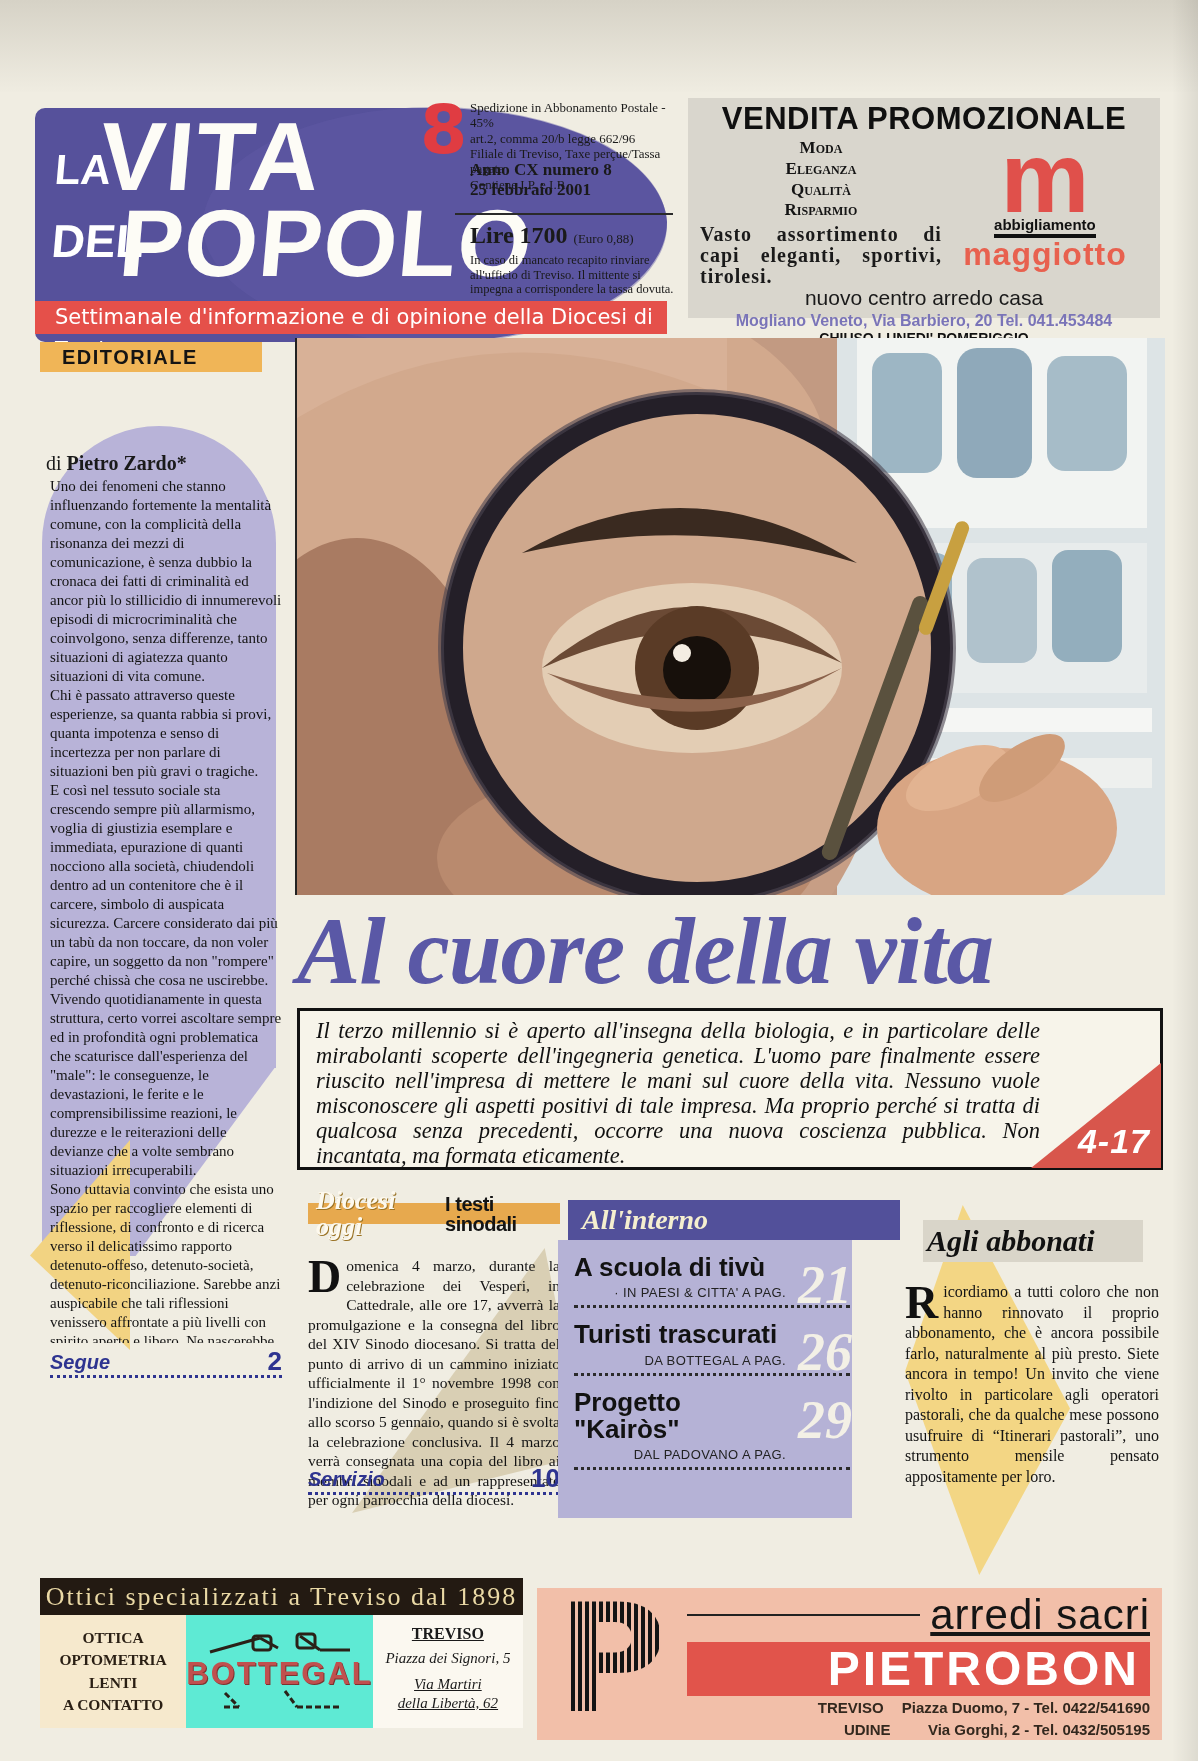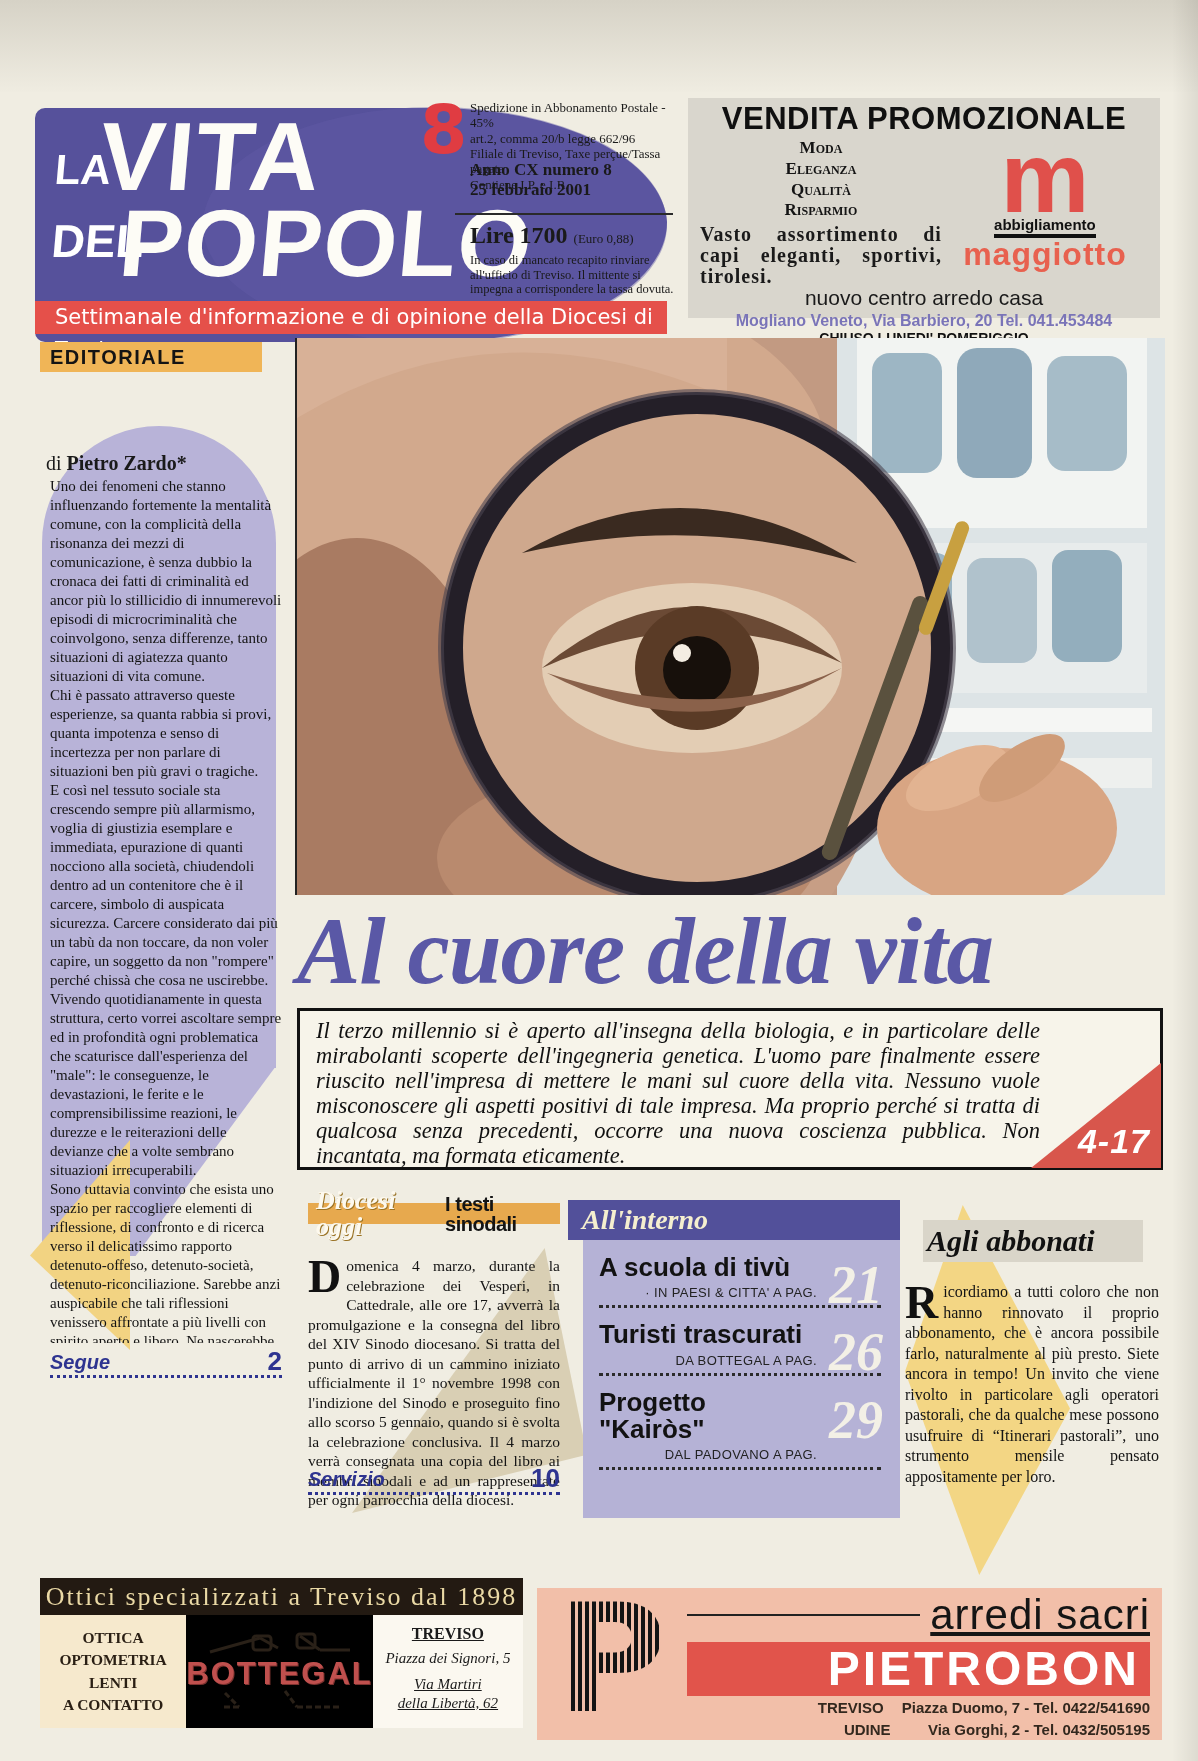--- a/index.html
+++ b/index.html
@@ -42,21 +42,21 @@
   .m-logo{font:800 100px/0.78 "Liberation Sans",sans-serif;color:#e0504b;}
   .abbig{font:700 15px "Liberation Sans",sans-serif;color:#111;border-bottom:4px solid #111;display:inline-block;padding-bottom:1px;}
   .maggiotto{font:800 32px/1 "Liberation Sans",sans-serif;color:#e8614f;letter-spacing:1px;}
   .promo-sizes{font:700 19px/1.15 "Liberation Sans",sans-serif;margin-top:2px;}
   .promo-center{font:21px/1.05 "Liberation Sans",sans-serif;}
   .promo-addr{font:700 16px/1.2 "Liberation Sans",sans-serif;color:#7a74b8;margin-top:2px;}
   .promo-closed{font:700 14px/1.2 "Liberation Sans",sans-serif;color:#111;}
 
   
   .ed-kicker{left:40px;top:342px;width:222px;height:30px;background:#f0b557;
-    font:800 20px/30px "Liberation Sans",sans-serif;letter-spacing:1.5px;padding-left:10px;box-sizing:border-box;color:#141414;}
+    font:800 20px/30px "Liberation Sans",sans-serif;letter-spacing:1.5px;padding-left:22px;box-sizing:border-box;color:#141414;}
   .ed-title{left:40px;top:380px;width:250px;font:800 34px/0.99 "Liberation Sans",sans-serif;color:#111;}
   .ed-byline{left:46px;top:452px;font:20px "Liberation Serif",serif;}
   .ed-byline b{font-weight:700;}
   .lav-arch{left:42px;top:426px;width:234px;height:642px;background:#b8b3d8;border-radius:117px 117px 0 0;}
   .lav-diag{left:42px;top:1066px;width:234px;height:190px;background:#b8b3d8;
     clip-path:polygon(0 0,100% 0,40% 100%,0 100%);}
   .yellow-arrow-left{left:30px;top:1140px;width:100px;height:210px;background:#f2d382;
     clip-path:polygon(100% 0,100% 100%,0 55%);}
   .ed-body{left:50px;top:477px;width:232px;height:866px;overflow:hidden;
     font:15px/19px "Liberation Serif",serif;white-space:pre-line;color:#141414;}
@@ -87,43 +87,43 @@
   .tan-tri{left:352px;top:1248px;width:235px;height:265px;background:#d9cfb4;
     clip-path:polygon(82% 0,100% 78%,0 100%);}
   .dio-body{left:308px;top:1256px;width:252px;height:202px;font:15.5px/19.5px "Liberation Serif",serif;
     text-align:justify;color:#141414;}
   .dropcap{float:left;font:700 46px/38px "Liberation Serif",serif;margin:2px 5px 0 0;color:#111;}
   .servizio{left:308px;top:1465px;width:252px;}
 
   
   .int-bar{left:568px;top:1200px;width:332px;height:40px;background:#52509a;
     font:700 28px/40px "Liberation Serif",serif;font-style:italic;color:#f5efcf;padding-left:14px;box-sizing:border-box;}
-  .int-box{left:583px;top:1240px;width:317px;height:278px;background:#b5b2d6;
-    box-sizing:border-box;padding:14px 19px 0 16px;}
+  .int-box{left:558px;top:1240px;width:294px;height:278px;background:#b5b2d6;
+    box-sizing:border-box;padding:14px 2px 0 16px;}
   .int-item{position:relative;padding:0 64px 6px 0;border-bottom:3px dotted #2b2b2b;margin-bottom:13px;}
   .int-title{font:800 26px/1.05 "Liberation Sans",sans-serif;color:#121212;}
   .int-ref{font:13px/1 "Liberation Sans",sans-serif;color:#222;text-align:right;margin-top:5px;letter-spacing:.4px;}
   .int-page{position:absolute;right:-2px;top:4px;font:600 54px/1 "Liberation Serif",serif;font-style:italic;color:#f3f0e6;}
 
   
   .abb-head{left:923px;top:1220px;width:220px;height:42px;background:#d9d5c9;
     font:700 30px/42px "Liberation Serif",serif;font-style:italic;color:#111;padding-left:4px;box-sizing:border-box;}
   .yellow-kite{left:905px;top:1205px;width:165px;height:370px;background:#f3d684;
     clip-path:polygon(35% 0,100% 55%,45% 100%,0 45%);}
   .abb-body{left:905px;top:1282px;width:254px;height:290px;font:16px/20.5px "Liberation Serif",serif;
     text-align:justify;color:#141414;}
 
   
   .bot{left:40px;top:1578px;width:483px;}
   .bot-bar{height:37px;background:#231a12;color:#ead9a5;text-align:center;
     font:26px/37px "Liberation Serif",serif;letter-spacing:2px;}
   .bot-row{display:flex;height:113px;}
   .bot-c1{width:148px;background:#f6e9cd;text-align:center;padding-top:12px;box-sizing:border-box;
     font:700 15.5px/1.45 "Liberation Serif",serif;color:#2a1f14;}
-  .bot-c2{flex:1;background:#000000;display:flex;flex-direction:column;align-items:center;justify-content:center;}
+  .bot-c2{flex:1;background:#5eead4;display:flex;flex-direction:column;align-items:center;justify-content:center;}
   .bot-logo{font:800 31px/1 "Liberation Sans",sans-serif;color:#c0504e;letter-spacing:2px;
     text-shadow:1px 1px 0 #7d322f;}
   .bot-c3{width:152px;background:#fbf8f0;text-align:center;padding-top:10px;box-sizing:border-box;}
   .bot-city{font:700 16px "Liberation Serif",serif;text-decoration:underline;}
   .bot-addr{font:italic 15px/1.3 "Liberation Serif",serif;margin-top:6px;}
 
   
   .pie{left:537px;top:1588px;width:625px;height:152px;background:#f2bfa9;box-sizing:border-box;
     padding:6px 12px 0 150px;position:absolute;}
   .pie-p{position:absolute;left:20px;top:2px;font:800 150px/0.92 "DejaVu Sans",sans-serif;

